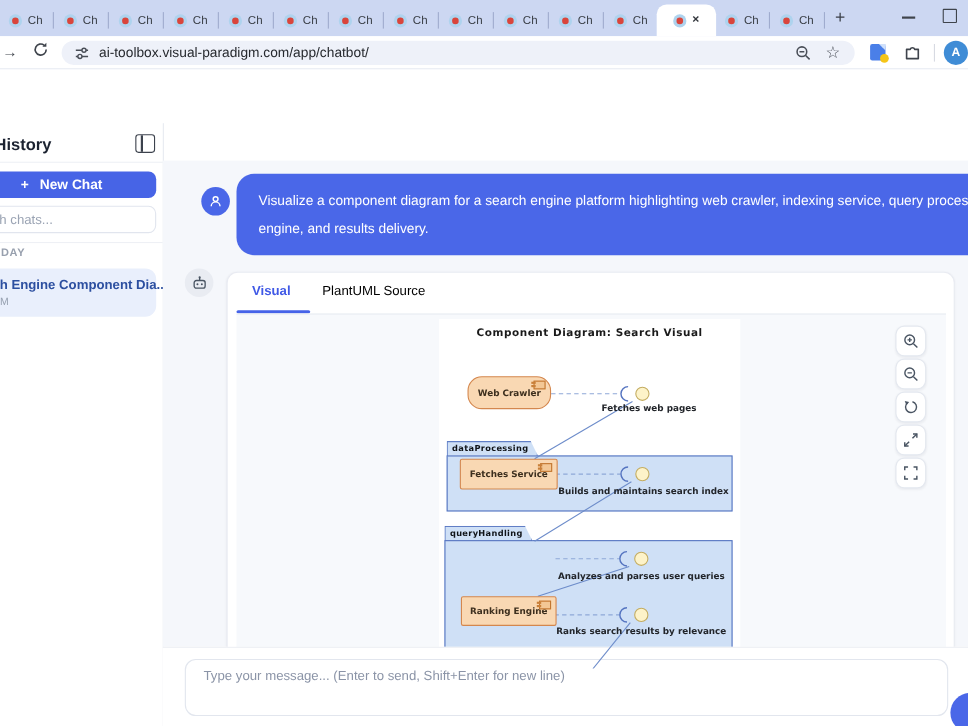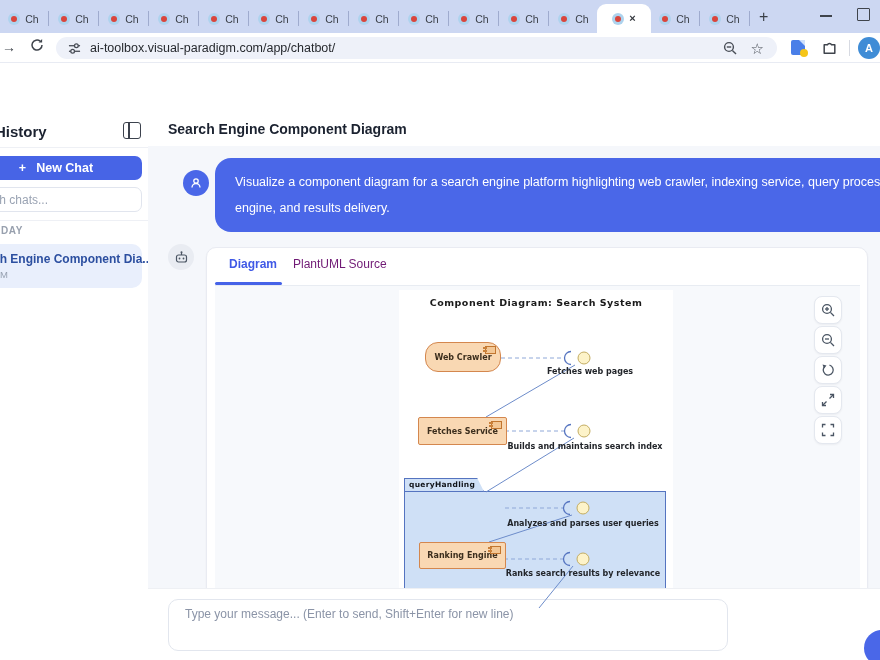--- a/index.html
+++ b/index.html
@@ -70,21 +70,21 @@
                display:flex;align-items:center;justify-content:center;}
   .user-bubble{position:absolute;left:215px;top:158px;width:780px;box-sizing:border-box;padding:11px 20px;
                border-radius:16px;background:#4a67e8;color:#fff;font-size:12.5px;line-height:26px;}
   .bot-avatar{position:absolute;left:168px;top:244px;width:26px;height:26px;border-radius:50%;background:#e9ecf2;
               display:flex;align-items:center;justify-content:center;}
 
   .resp-card{position:absolute;left:206px;top:247px;width:662px;height:360px;background:#fff;border:1px solid #e9ebf2;
              border-radius:10px;box-shadow:0 1px 2px rgba(16,24,40,.05);box-sizing:border-box;}
   .card-tab{position:absolute;top:9px;font-size:12px;background:none;border:none;padding:0;}
   .card-tab.active{color:#4059e6;font-weight:bold;}
-  .card-tab.idle{color:#701a75;}
+  .card-tab.idle{color:#000000;}
   .tab-underline{position:absolute;left:8px;top:34px;width:67px;height:3px;background:#4663e8;border-radius:2px;}
   .viewport{position:absolute;left:8px;top:37px;width:645px;height:322px;background:#f7f9fc;border-top:1px solid #e8ecf2;overflow:hidden;}
   .canvas{position:absolute;left:184px;top:4px;width:274px;height:318px;background:#fff;font-family:"DejaVu Sans",sans-serif;}
   .diag-title{position:absolute;left:0;top:7px;width:100%;text-align:center;font-size:9.5px;font-weight:bold;color:#1a1a1a;letter-spacing:.5px;}
   .pkg{position:absolute;}
   .pkg-tab{display:inline-block;height:12px;line-height:12px;padding:0 8px 0 4px;background:#cfe0f6;border:1px solid #5574c0;
            font-size:7.5px;font-weight:bold;color:#101318;letter-spacing:.3px;position:relative;z-index:2;
            clip-path:polygon(0 0,calc(100% - 7px) 0,100% 100%,0 100%);}
   .pkg-body{background:#cfe0f6;border:1px solid #5574c0;margin-top:-1px;}
   .comp{position:absolute;background:#f9d8b3;border:1px solid #d4874e;border-radius:2px;z-index:3;
@@ -94,21 +94,21 @@
   .comp-ic::before{top:0px;} .comp-ic::after{top:3px;}
   .iface-label{position:absolute;transform:translateX(-50%);white-space:nowrap;font-size:8px;font-weight:bold;color:#23262b;z-index:4;}
   .diag-svg{position:absolute;left:0;top:0;z-index:2;}
 
   .zoom-tools{position:absolute;left:814px;top:296px;display:flex;flex-direction:column;gap:2px;}
   .zbtn{width:28px;height:28px;background:#fff;border:1px solid #e4e8ef;border-radius:8px;box-shadow:0 1px 2px rgba(16,24,40,.05);
         display:flex;align-items:center;justify-content:center;padding:0;}
 
   
   .footer{position:absolute;left:148px;top:588px;width:732px;height:72px;background:#fff;border-top:1px solid #eef0f4;}
-  .msg-input{position:absolute;left:20px;top:10px;width:560px;height:52px;border:1px solid #e2e6ee;border-radius:10px;
+  .msg-input{position:absolute;left:20px;top:10px;width:694px;height:52px;border:1px solid #e2e6ee;border-radius:10px;
              box-sizing:border-box;padding:0 16px 22px 16px;font-size:12px;color:#0f172a;font-family:"Liberation Sans",sans-serif;}
   .msg-input::placeholder{color:#8b94a7;}
   .send-btn{position:absolute;left:864px;top:630px;width:36px;height:36px;border-radius:50%;background:#4a67e8;border:none;}
 </style>
 </head>
 <body>
 
 <div class="screen">
 
   <div class="tabbar">
@@ -238,23 +238,20 @@
     </button>
     <input class="search-input" placeholder="Search chats..." style="">
     <div class="sb-div" style="top:108px;"></div>
     <div class="sb-section">TODAY</div>
     <div class="chat-item">
       <div class="chat-item-title">Search Engine Component Dia...</div>
       <div class="chat-item-time">M</div>
     </div>
   </div>
 
-  <div class="main-header">
-    <div class="page-title">Search Engine Component Diagram</div>
-  </div>
 
   <div class="chat-area"></div>
 
   <div class="user-avatar">
     <svg width="14" height="14" viewBox="0 0 14 14">
       <circle cx="7" cy="5" r="2.2" fill="none" stroke="#fff" stroke-width="1.3"></circle>
       <path d="M3 11.5 a4 4 0 0 1 8 0" fill="none" stroke="#fff" stroke-width="1.3"></path>
     </svg>
   </div>
   <div class="user-bubble">Visualize a component diagram for a search engine platform highlighting web crawler, indexing service, query processor, ranking engine, and results delivery.</div>
@@ -263,28 +260,32 @@
     <svg width="15" height="15" viewBox="0 0 15 15">
       <rect x="2.5" y="5" width="10" height="7" rx="2" fill="none" stroke="#4a5563" stroke-width="1.2"></rect>
       <line x1="7.5" y1="2.5" x2="7.5" y2="5" stroke="#4a5563" stroke-width="1.2"></line>
       <circle cx="7.5" cy="2.2" r="1" fill="#4a5563"></circle>
       <circle cx="5.5" cy="8.5" r="0.9" fill="#4a5563"></circle>
       <circle cx="9.5" cy="8.5" r="0.9" fill="#4a5563"></circle>
     </svg>
   </div>
 
   <div class="resp-card">
-    <button class="card-tab active" style="left:22px;">Diagram</button>
+    <button class="card-tab active" style="left:22px;">Visual</button>
     <button class="card-tab idle" style="left:86px;">PlantUML Source</button>
     <div class="tab-underline"></div>
 
     <div class="viewport">
       <div class="canvas">
-        <div class="diag-title">Component Diagram: Search System</div>
-
+        <div class="diag-title">Component Diagram: Search Visual</div>
+
+        <div class="pkg" style="left:7px;top:105px;">
+          <span class="pkg-tab">dataProcessing</span>
+          <div class="pkg-body" style="width:258px;height:49px;"></div>
+        </div>
         <div class="pkg" style="left:5px;top:182px;">
           <span class="pkg-tab">queryHandling</span>
           <div class="pkg-body" style="width:260px;height:97px;"></div>
         </div>
 
         <svg class="diag-svg" width="274" height="318" viewBox="0 0 274 318">
           <g stroke="#8fa8d8" stroke-width="1" stroke-dasharray="4 3" fill="none">
             <path d="M102 68 H165"></path>
               <path d="M106 141 H165"></path>
               <path d="M106 218 H164"></path>

